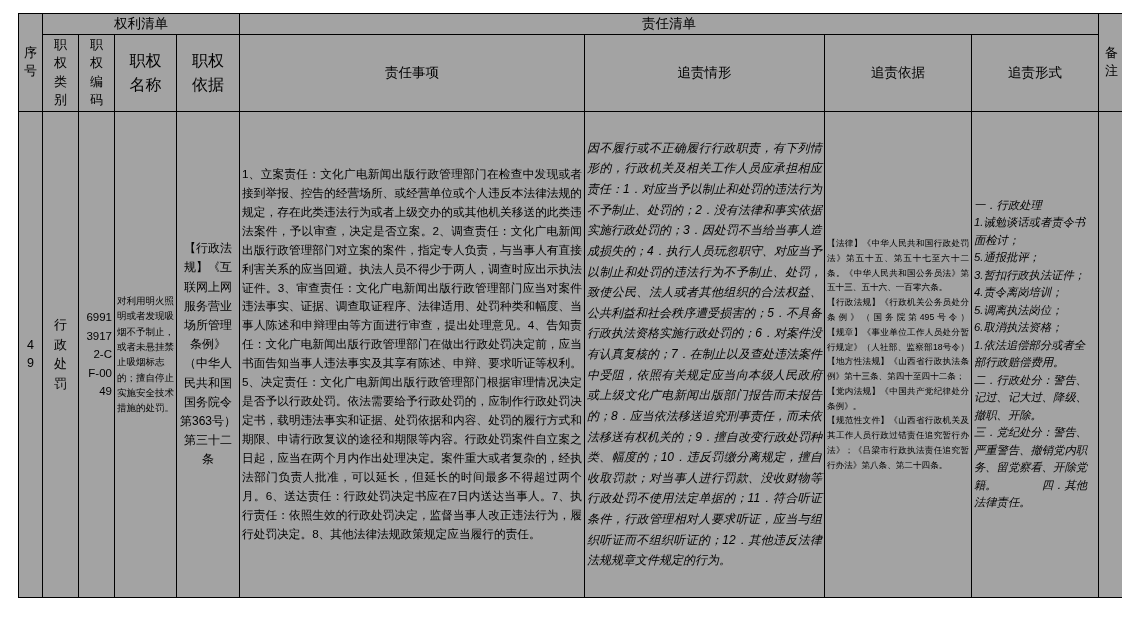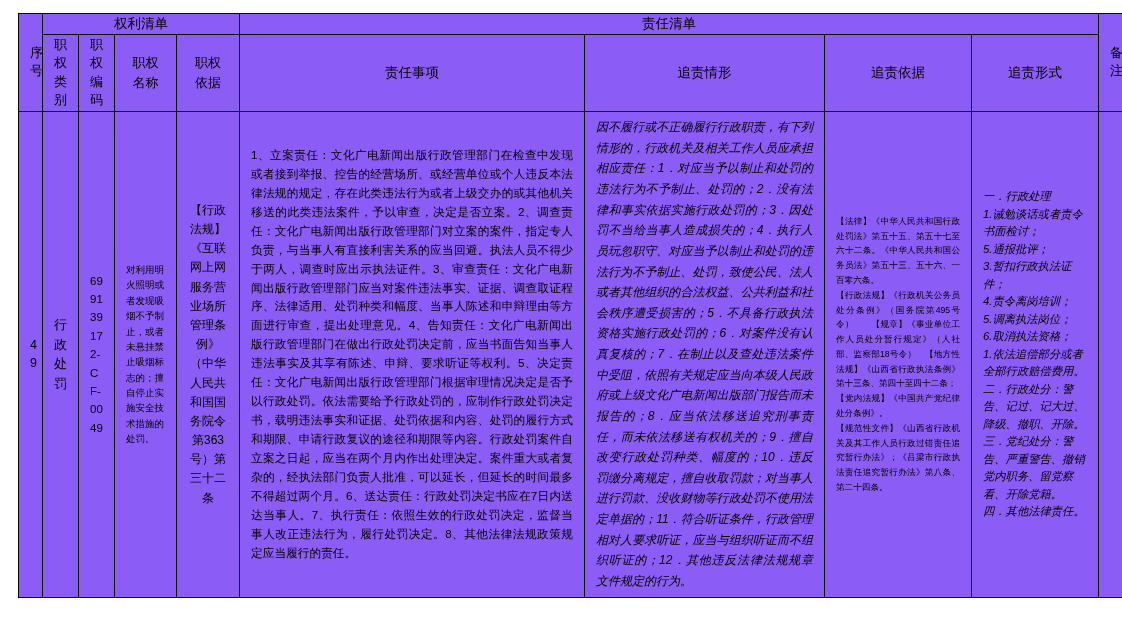--- a/index.html
+++ b/index.html
@@ -24,29 +24,29 @@
   table.doc {
     border-collapse: collapse;
     table-layout: fixed;
     margin-left: 18px;
     margin-top: 13px;
     width: 1086px;
   }
   table.doc td {
     border: 1px solid #000000;
     vertical-align: middle;
-    padding: 1px 11px;
+    padding: 1px 2px;
     box-sizing: border-box;
-    background: #8b5cf6;
+    background: #a3a3a3;
   }
 
   
   .h-center {
     text-align: center;
-    font-size: 13px;
+    font-size: 16px;
     line-height: 1.5;
   }
   .h-big {
     text-align: center;
     font-size: 13.5px;
   }
   
   .vhead {
     text-align: center;
     font-size: 13px;
@@ -66,21 +66,21 @@
   }
   .c-seq span { display: block; }
   .c-cat {
     text-align: center;
     font-size: 13px;
     line-height: 1.5;
     word-break: break-all;
   }
   .c-cat span { display: block; }
   .c-code {
-    text-align: left;
+    text-align: right;
     font-size: 11.5px;
     line-height: 1.6;
     word-break: break-all;
   }
   .c-code span { display: block; }
   .c-name {
     font-size: 9.5px;
     line-height: 1.62;
     word-break: break-all;
     padding: 2px 3px;

